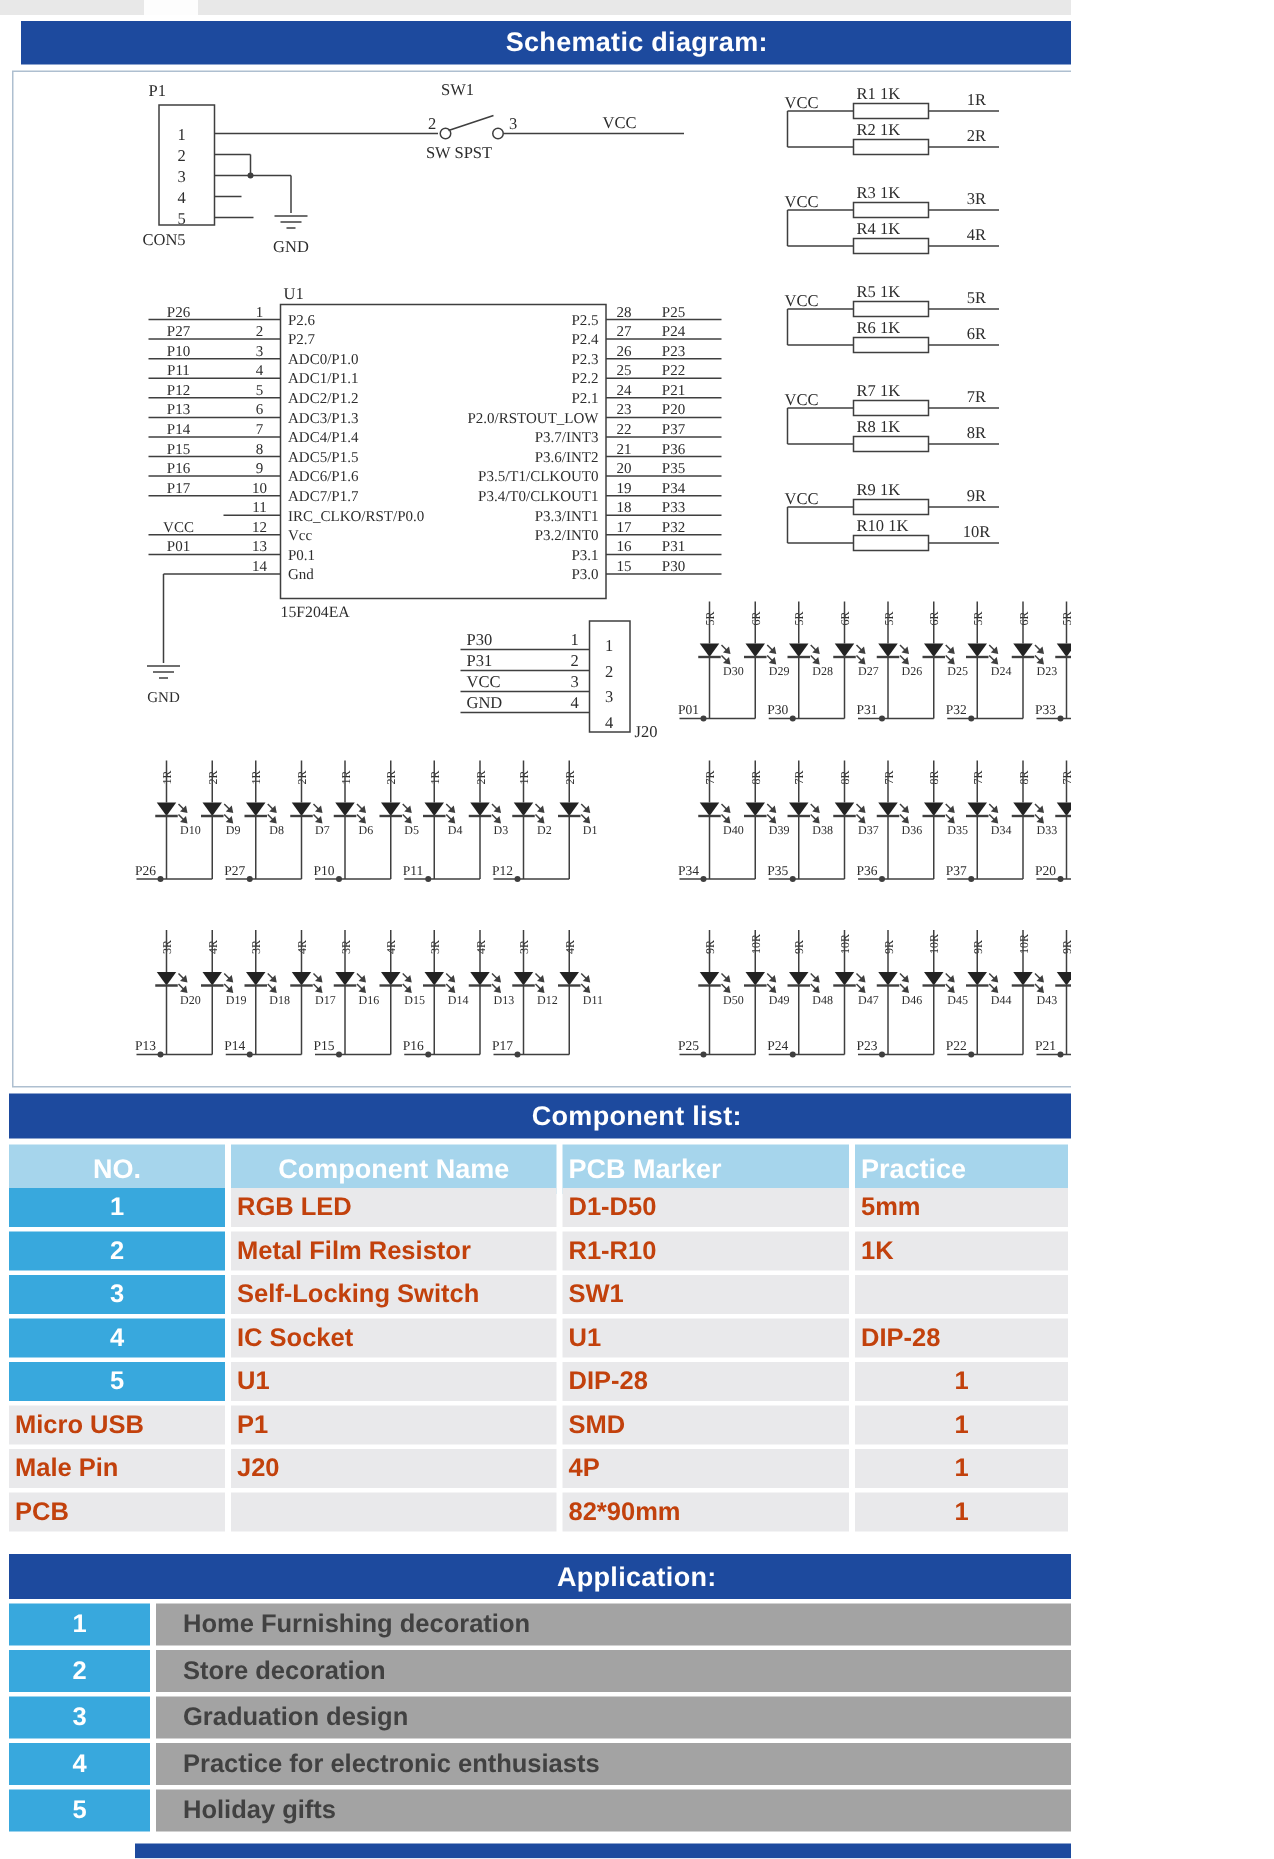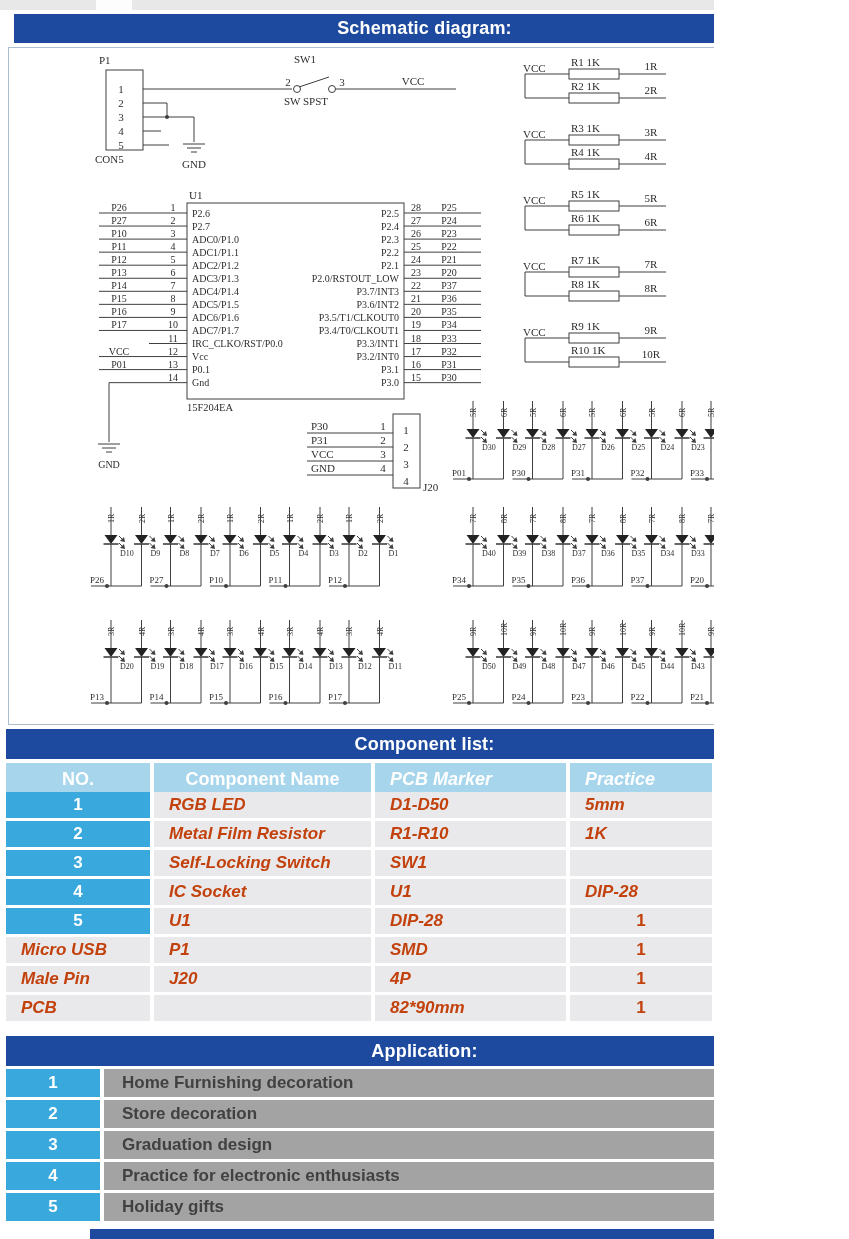--- a/index.html
+++ b/index.html
@@ -17,21 +17,21 @@
   #schematic-svg text{font-family:"Liberation Serif",serif;fill:#2d2d2d;}
   .comp-table{position:absolute;left:6px;top:763px;width:837px;display:grid;
               grid-template-columns:144px 217px 191px 142px 1fr;
               grid-auto-rows:26px;gap:3px 4px;background:#fff;text-align:right;}
   .comp-table .hdr{height:33px;background:#a6d5ec;color:#fff;font-weight:bold;font-size:18px;
                    display:flex;align-items:center;}
   .comp-table .cell{background:#e9e9eb;color:#c2410c;font-weight:bold;font-size:17px;
                     display:flex;align-items:center;}
   .comp-table .no{background:#38a8dd;color:#fff;}
   .c-center{justify-content:center;}
-  .c-left{justify-content:flex-start;padding-left:15px;font-style:italic;}
+  .c-left{justify-content:flex-start;padding-left:4px;}
   .app-list{position:absolute;left:6px;top:1069px;width:837px;display:grid;
             grid-template-columns:94px 1fr;grid-auto-rows:28px;gap:3px 4px;background:#fff;}
   .app-list .no{background:#38a8dd;color:#fff;font-weight:bold;font-size:17px;
                 display:flex;align-items:center;justify-content:center;}
   .app-list .txt{background:#a3a3a3;color:#414141;font-weight:bold;font-size:17px;
                  display:flex;align-items:center;padding-left:18px;}
   .bottom-bar{position:absolute;left:90px;top:1229px;width:675px;height:10px;background:#1d4a9e;}
 </style>
 </head>
 <body>

